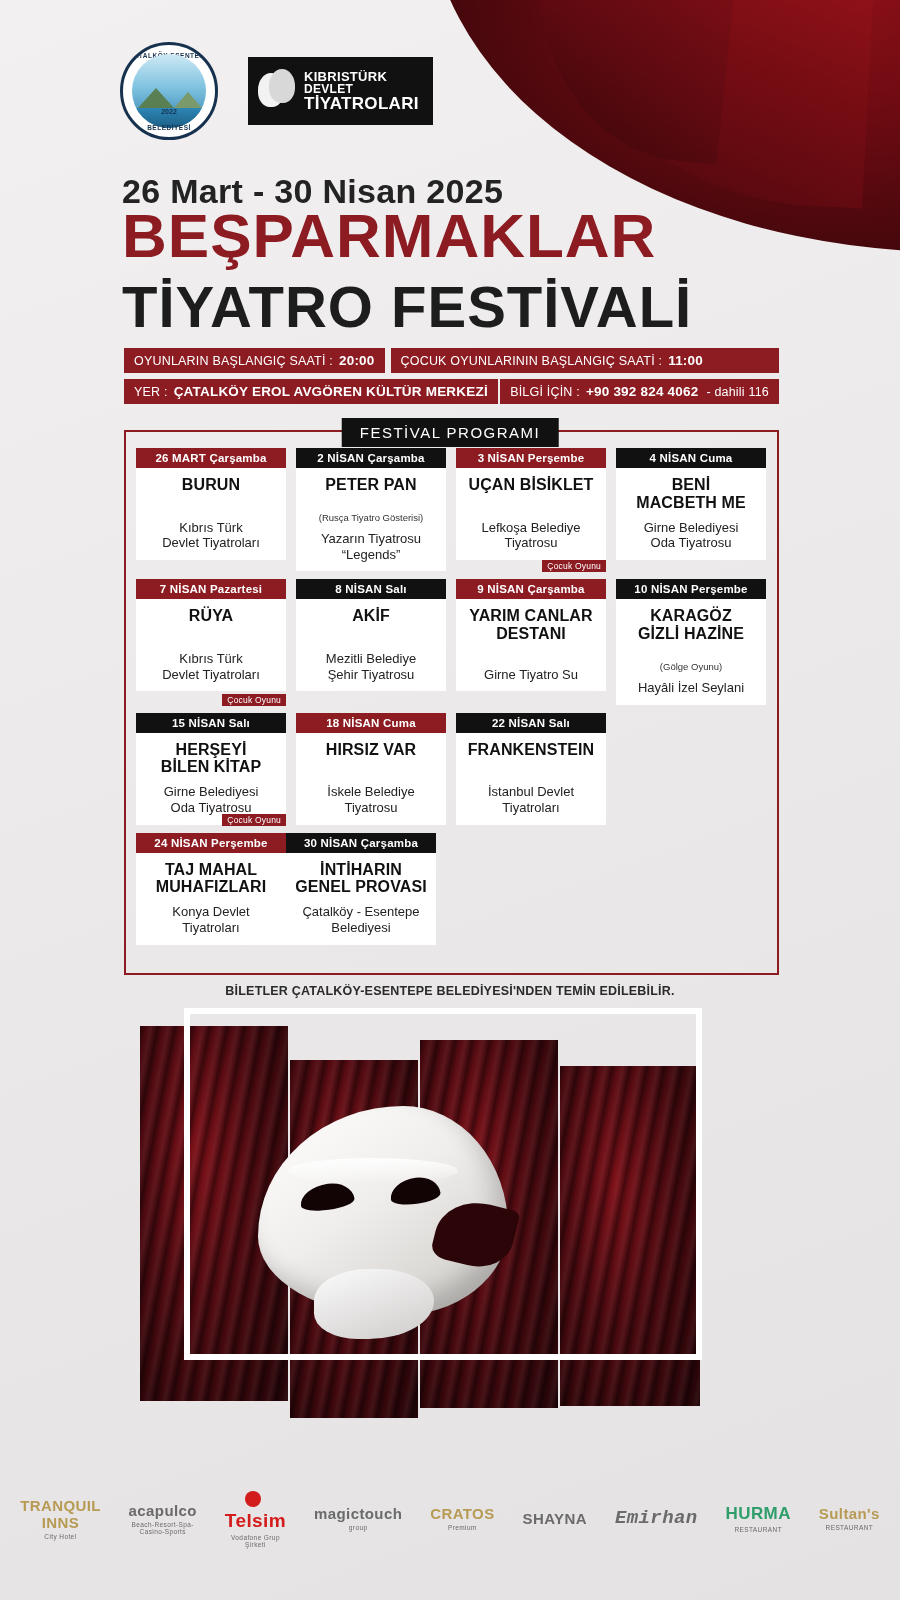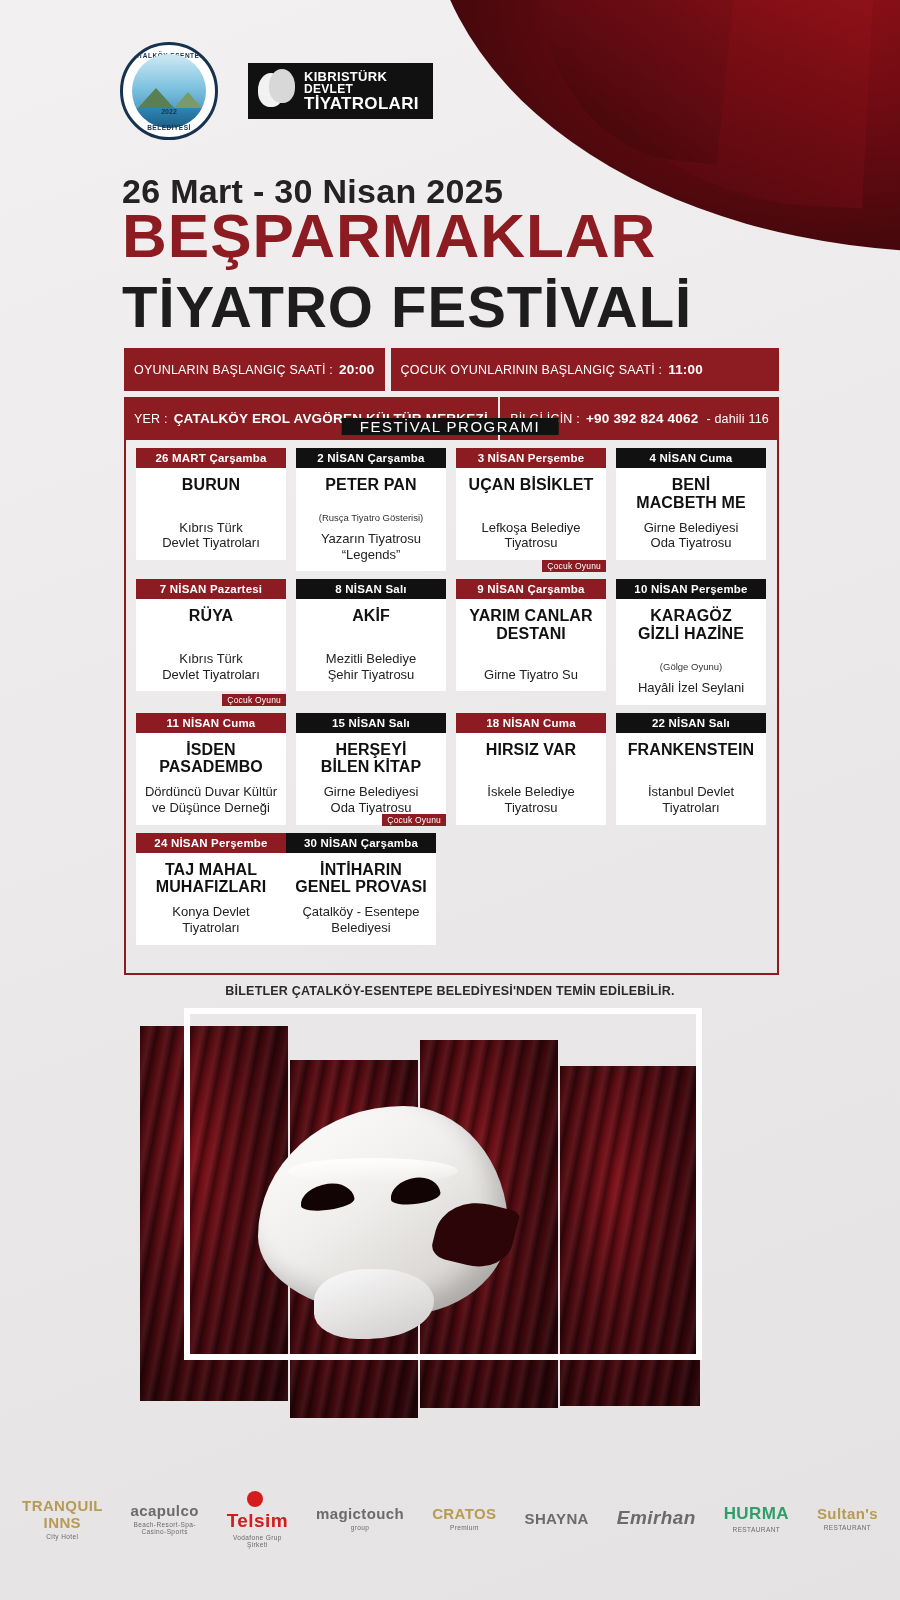--- a/index.html
+++ b/index.html
@@ -89,21 +89,21 @@
     position: absolute; left: 0; right: 0; text-align: center;
     font-size: 6.5px; font-weight: bold; color: #16324f; letter-spacing: .5px;
   }
   .muni-logo .top-text { top: 7px; }
   .muni-logo .bot-text { bottom: 6px; }
 
   .kdt-logo {
     background: #111; color: #fff;
     padding: 10px 14px 10px 10px;
     display: flex; align-items: center; gap: 8px;
-    height: 56px;
+    height: 68px;
   }
   .kdt-mask {
     width: 38px; height: 44px; position: relative;
   }
   .kdt-mask .m {
     position: absolute; width: 26px; height: 34px;
     border-radius: 50% 50% 45% 45%;
     background: #fff;
   }
   .kdt-mask .m.a { left: 0; top: 4px; opacity: .95; }
@@ -130,40 +130,40 @@
     letter-spacing: 1px;
   }
 
   
   .infobars { position: absolute; left: 124px; top: 348px; width: 655px; }
   .bar-row { display: flex; align-items: stretch; margin-bottom: 6px; }
   .bar {
     background: #8c1b22; color: #fff;
     font-size: 12.5px; letter-spacing: .2px;
     display: flex; align-items: center;
-    padding: 14px 10px;
+    padding: 5px 10px;
     white-space: nowrap;
   }
   .bar .sep { width: 8px; display: inline-block; }
   .bar.grow { flex: 1; }
   .bar .val { font-weight: bold; font-size: 13.5px; margin-left: 6px;}
   .bar-spacer { width: 6px; }
 
   
   .program-frame {
     position: absolute; left: 124px; top: 430px;
     width: 655px; height: 545px;
     border: 2px solid #8c1b22;
   }
   .program-title {
     position: absolute; left: 50%; top: 418px;
     transform: translateX(-50%);
     background: #111; color: #fff;
     font-size: 15px; letter-spacing: 1.5px;
-    padding: 0 18px;
+    padding: 6px 18px;
     z-index: 3;
   }
   .grid {
     position: absolute; left: 136px; top: 448px;
     width: 630px;
     display: flex; flex-wrap: wrap;
     gap: 8px 10px;
     z-index: 2;
   }
   .card { width: 150px; position: relative; }
@@ -279,21 +279,21 @@
   .sp { text-align: center; color: #6b6b6b; }
   .sp .nm { font-size: 15px; font-weight: bold; letter-spacing: .4px; }
   .sp .tag { font-size: 6.5px; letter-spacing: .4px; margin-top: 2px; }
   .sp.telsim .nm { color: #d31c1c; font-size: 19px; }
   .sp.telsim .dot {
     display:inline-block; width: 16px; height: 16px; border-radius: 50%;
     background: #d31c1c; margin-right: 5px; vertical-align: -2px;
     position: relative;
   }
   .sp.gold .nm { color: #b79a54; text-align: center; }
-  .sp .script { font-family: Liberation Sans, sans-serif; font-style: italic; font-size: 19px; }
+  .sp .script { font-family: Liberation Mono, monospace; font-style: italic; font-size: 19px; }
   .sp .palm { font-size: 17px; color:#2f9e6b; }
 </style>
 </head>
 <body>
 
 <div class="poster">
 
   <div class="curtain">
     <div class="c1"></div>
     <div class="c2"></div>
@@ -410,27 +410,20 @@
           <div class="play">YARIM CANLAR<br>DESTANI</div>
           <div class="troupe">Girne Tiyatro Su</div>
         </div>
       </div>
       <div class="card">
         <div class="hdr black">10 NİSAN Perşembe</div>
         <div class="body">
           <div class="play">KARAGÖZ<br>GİZLİ HAZİNE</div>
           <div class="sub">(Gölge Oyunu)</div>
           <div class="troupe">Hayâli İzel Seylani</div>
-        </div>
-      </div>
-      <div class="card">
-        <div class="hdr red">11 NİSAN Cuma</div>
-        <div class="body">
-          <div class="play">İSDEN<br>PASADEMBO</div>
-          <div class="troupe">Dördüncü Duvar Kültür<br>ve Düşünce Derneği</div>
         </div>
       </div>
       <div class="card">
         <div class="hdr black">15 NİSAN Salı</div>
         <div class="body">
           <div class="play">HERŞEYİ<br>BİLEN KİTAP</div>
           <div class="troupe">Girne Belediyesi<br>Oda Tiyatrosu</div>
         </div>
         <div class="child-tag">Çocuk Oyunu</div>
       </div>

